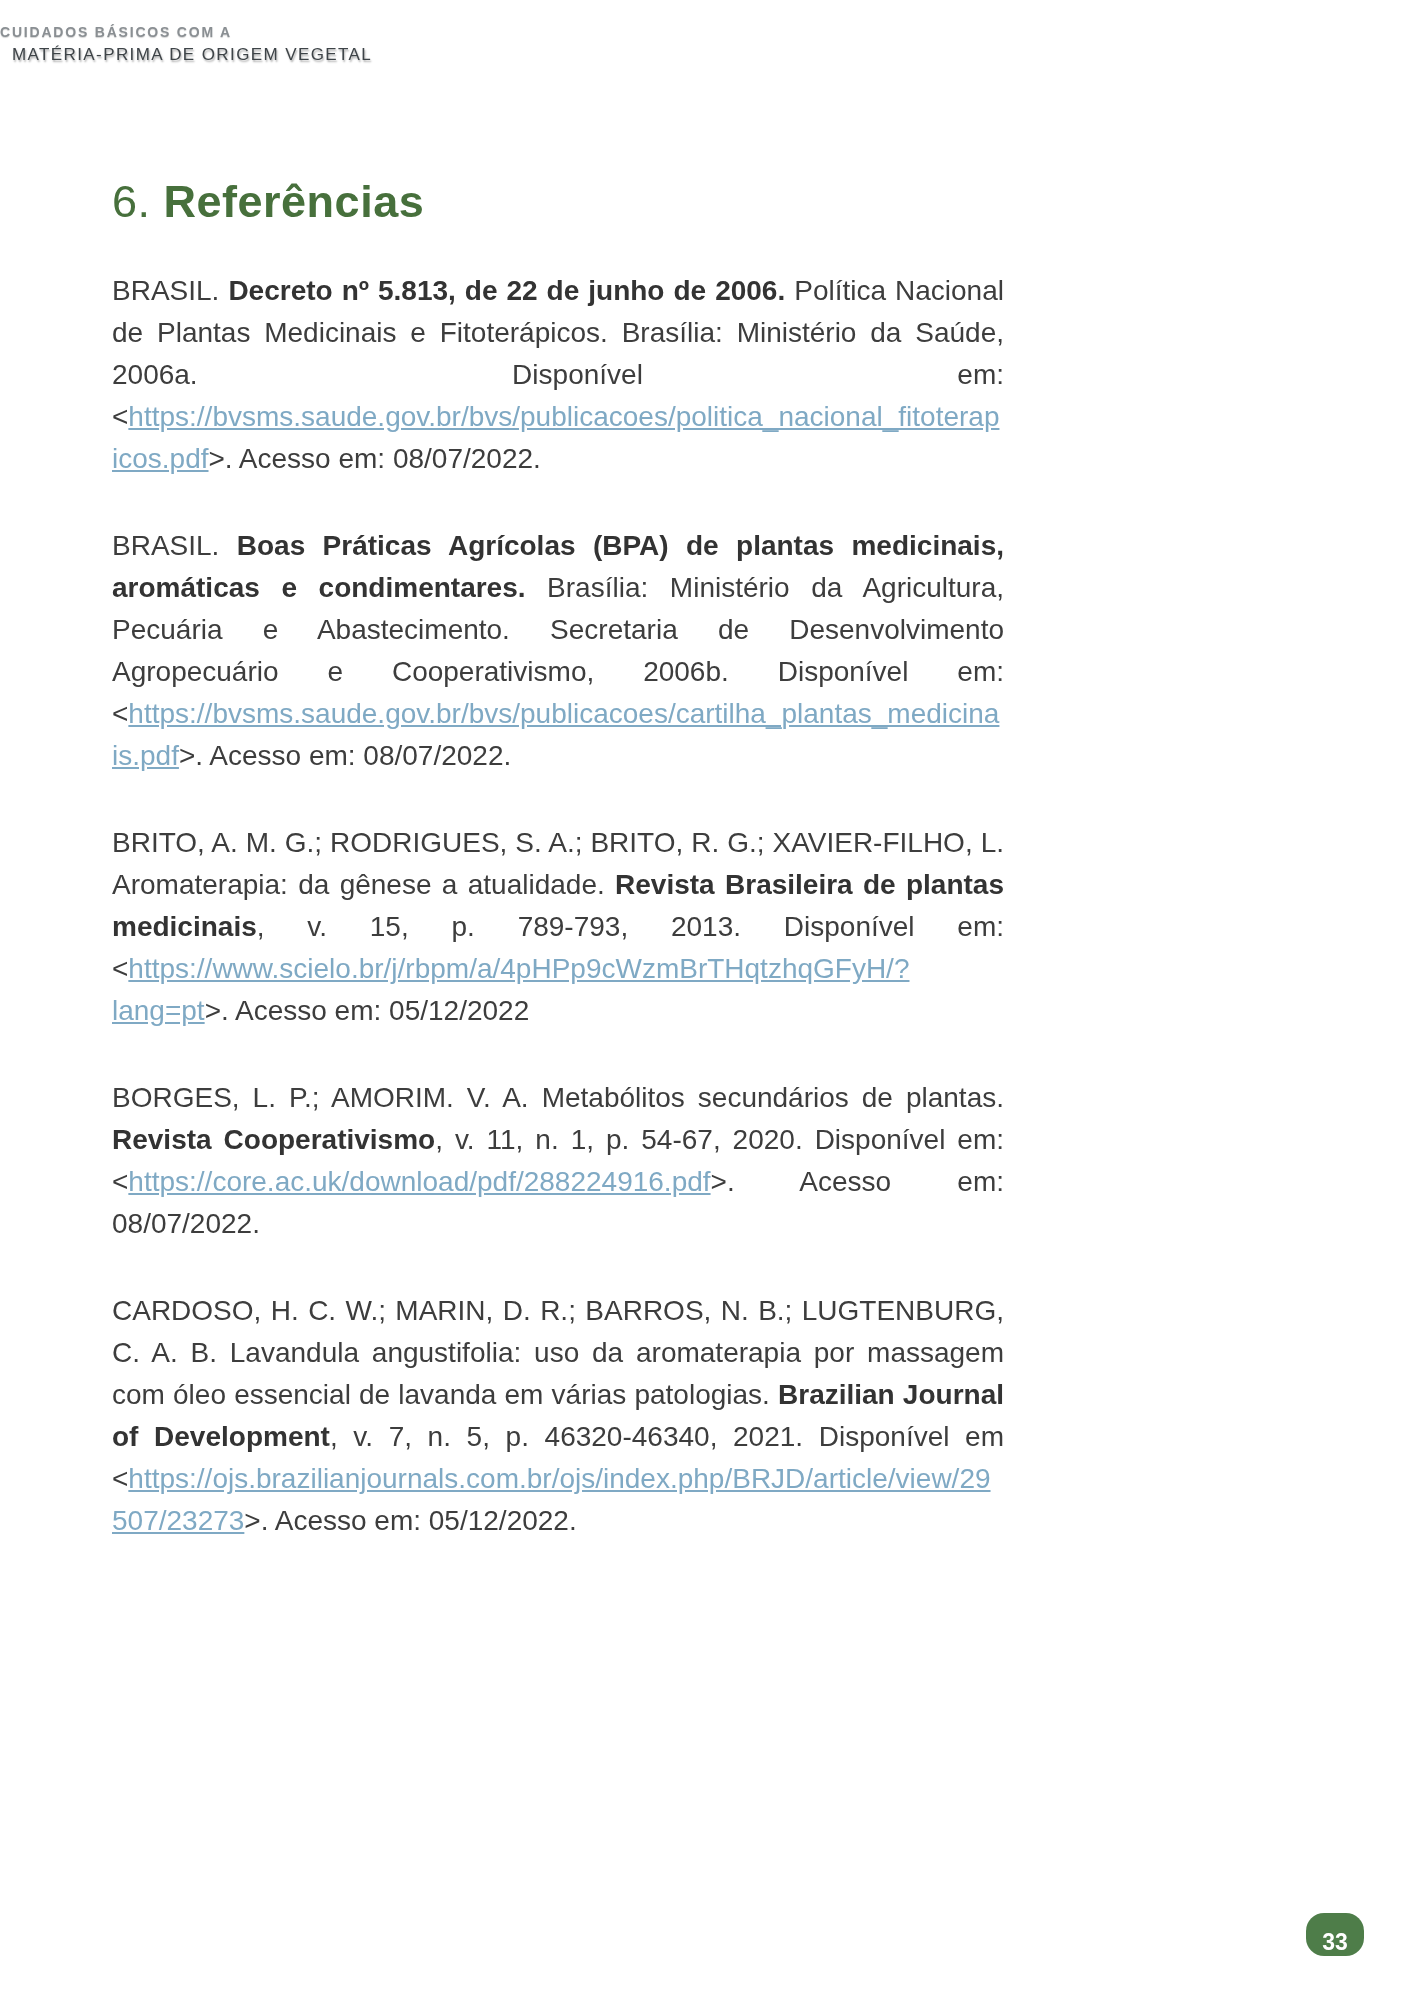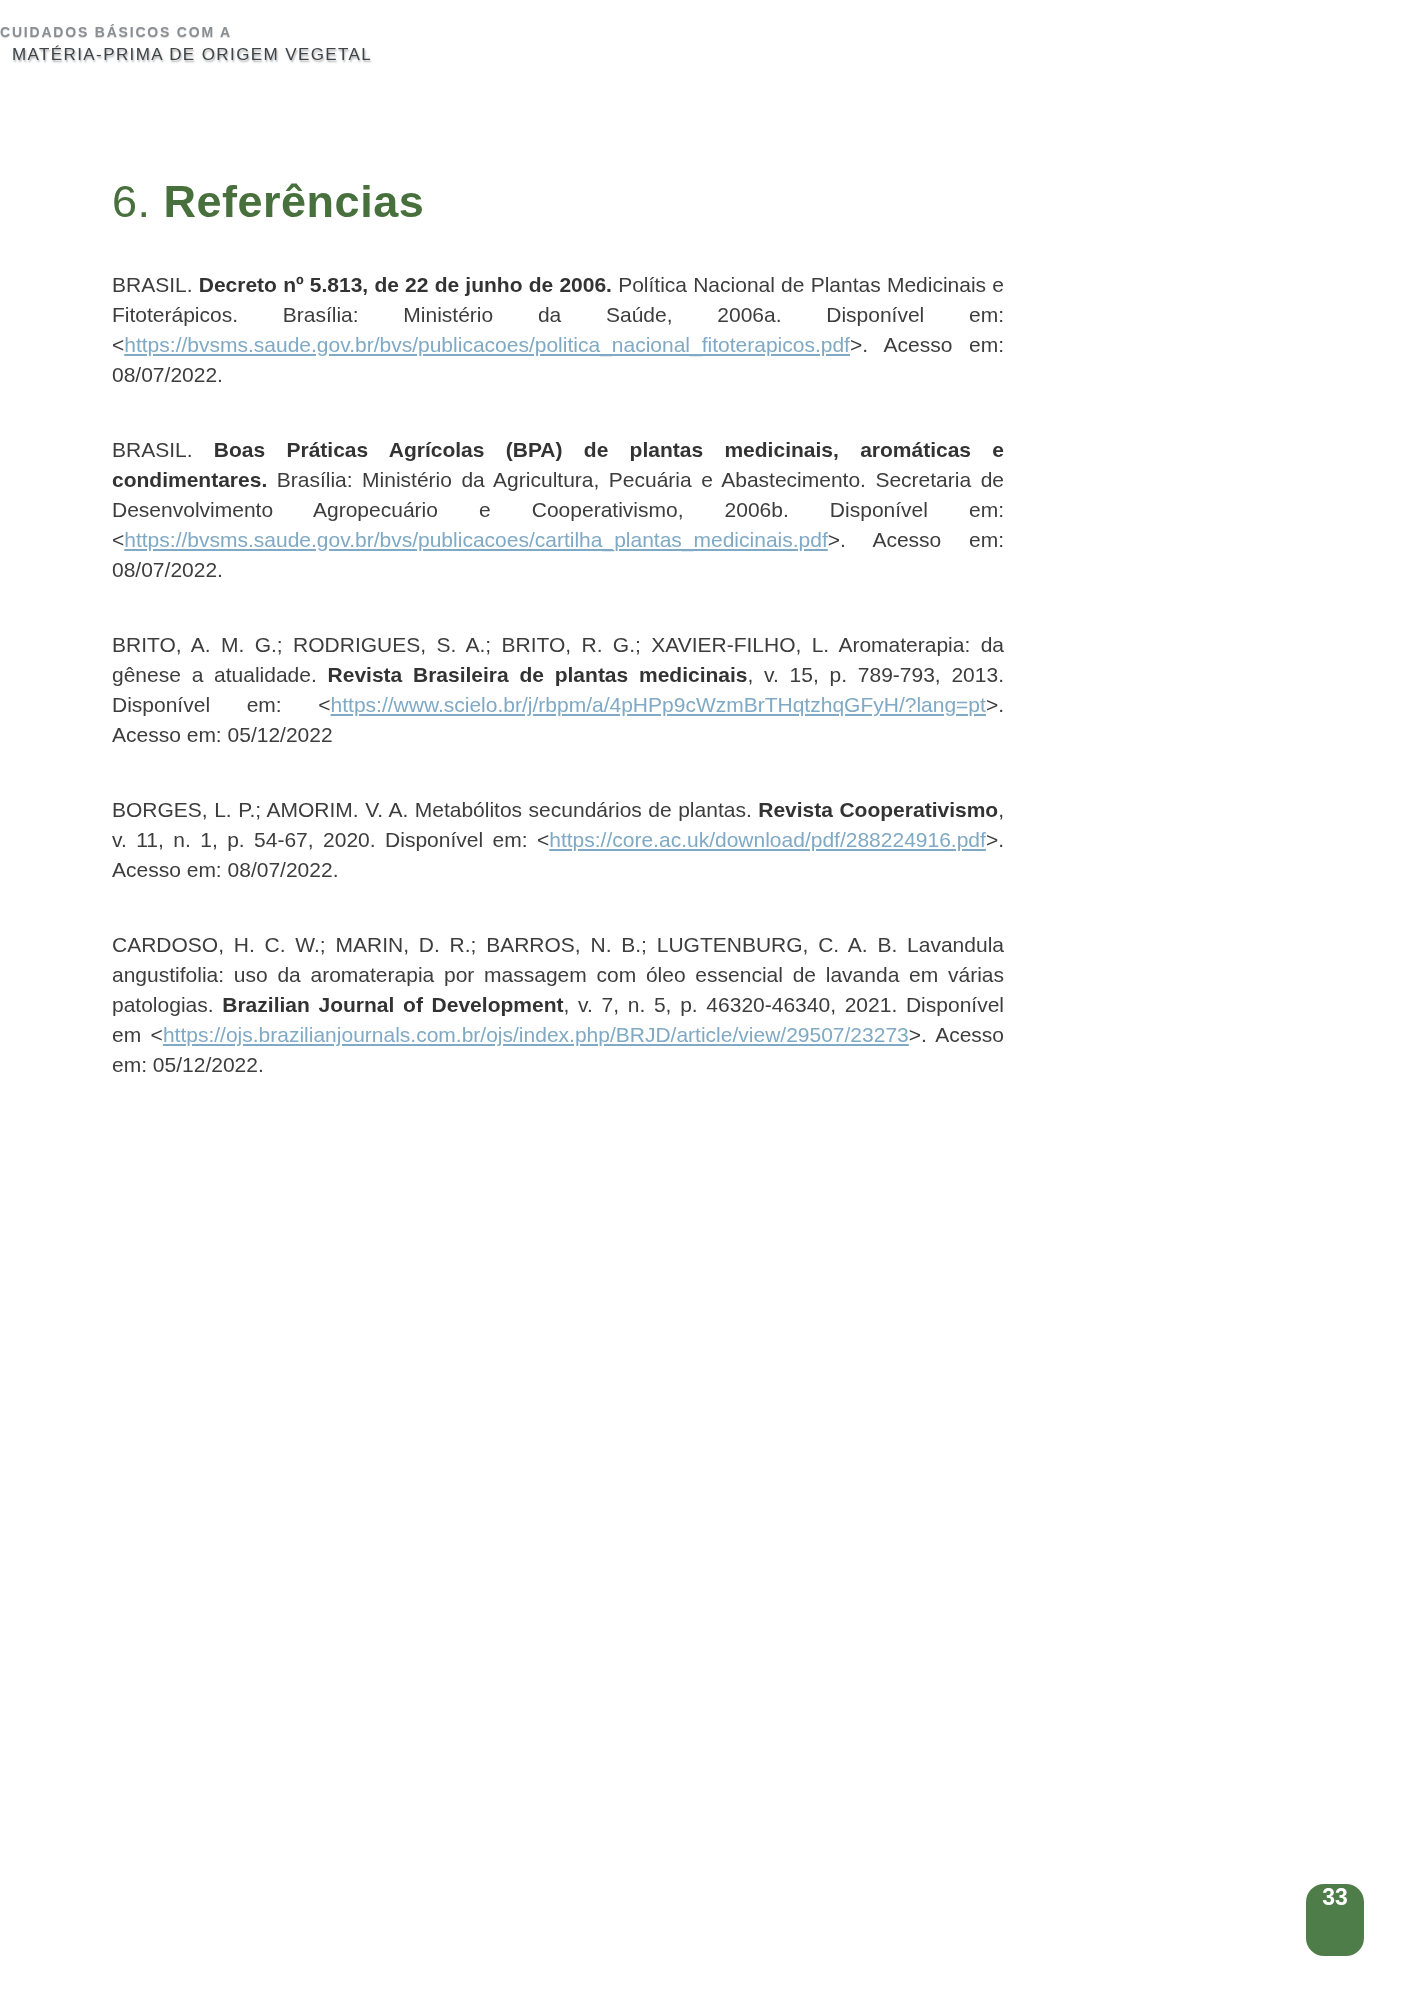--- a/index.html
+++ b/index.html
@@ -47,44 +47,44 @@
   }
   .doc-title {
     font-size: 45px;
     font-weight: 400;
     color: var(--accent-green, #47703c);
     margin-bottom: 42px;
     letter-spacing: 0.5px;
   }
   .doc-title .t-bold { font-weight: 700; }
   .ref {
-    font-size: 21px;
-    line-height: 30px;
+    font-size: 28px;
+    line-height: 42px;
     color: var(--body-text, #3d3d3d);
     text-align: justify;
     margin-bottom: 45px;
     overflow-wrap: break-word;
   }
   .ref-bold { font-weight: 700; color: #333333; }
   .ref-link {
     color: var(--link-blue, #7fa9c4);
     text-decoration: underline;
     text-decoration-color: var(--link-blue, #7fa9c4);
     cursor: pointer;
   }
   .page-badge {
     position: absolute;
     right: 50px;
     bottom: 44px;
     width: 58px;
-    height: 72px;
+    height: 43px;
     background: var(--badge-green, #4e7d49);
     border-radius: 18px;
     display: flex;
-    align-items: flex-start;
+    align-items: flex-end;
     justify-content: center;
   }
   .page-badge span {
     color: #ffffff;
     font-size: 23px;
     font-weight: 700;
   }
 </style>
 </head>
 <body>

